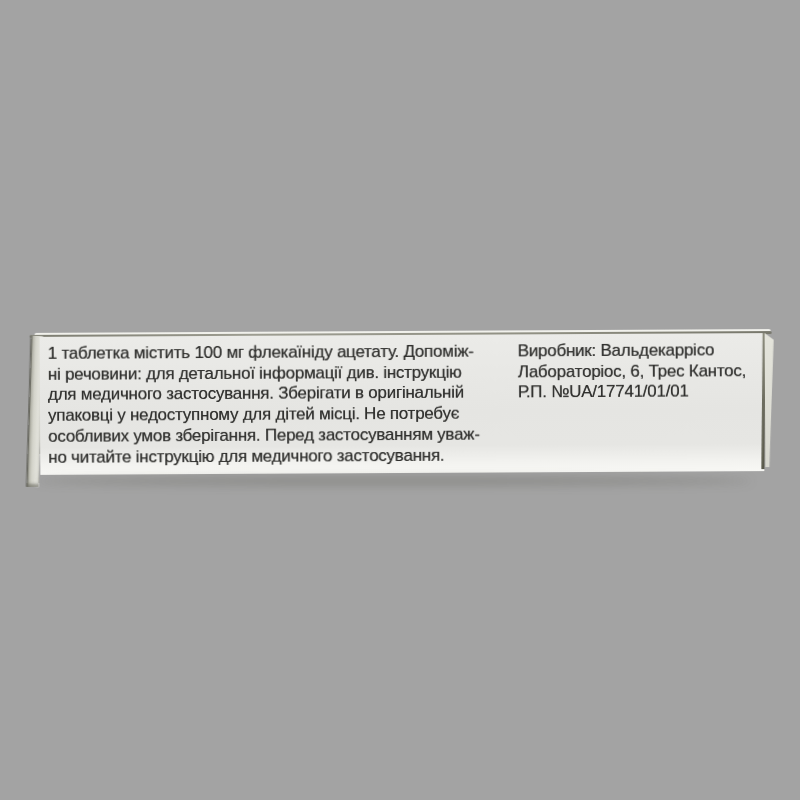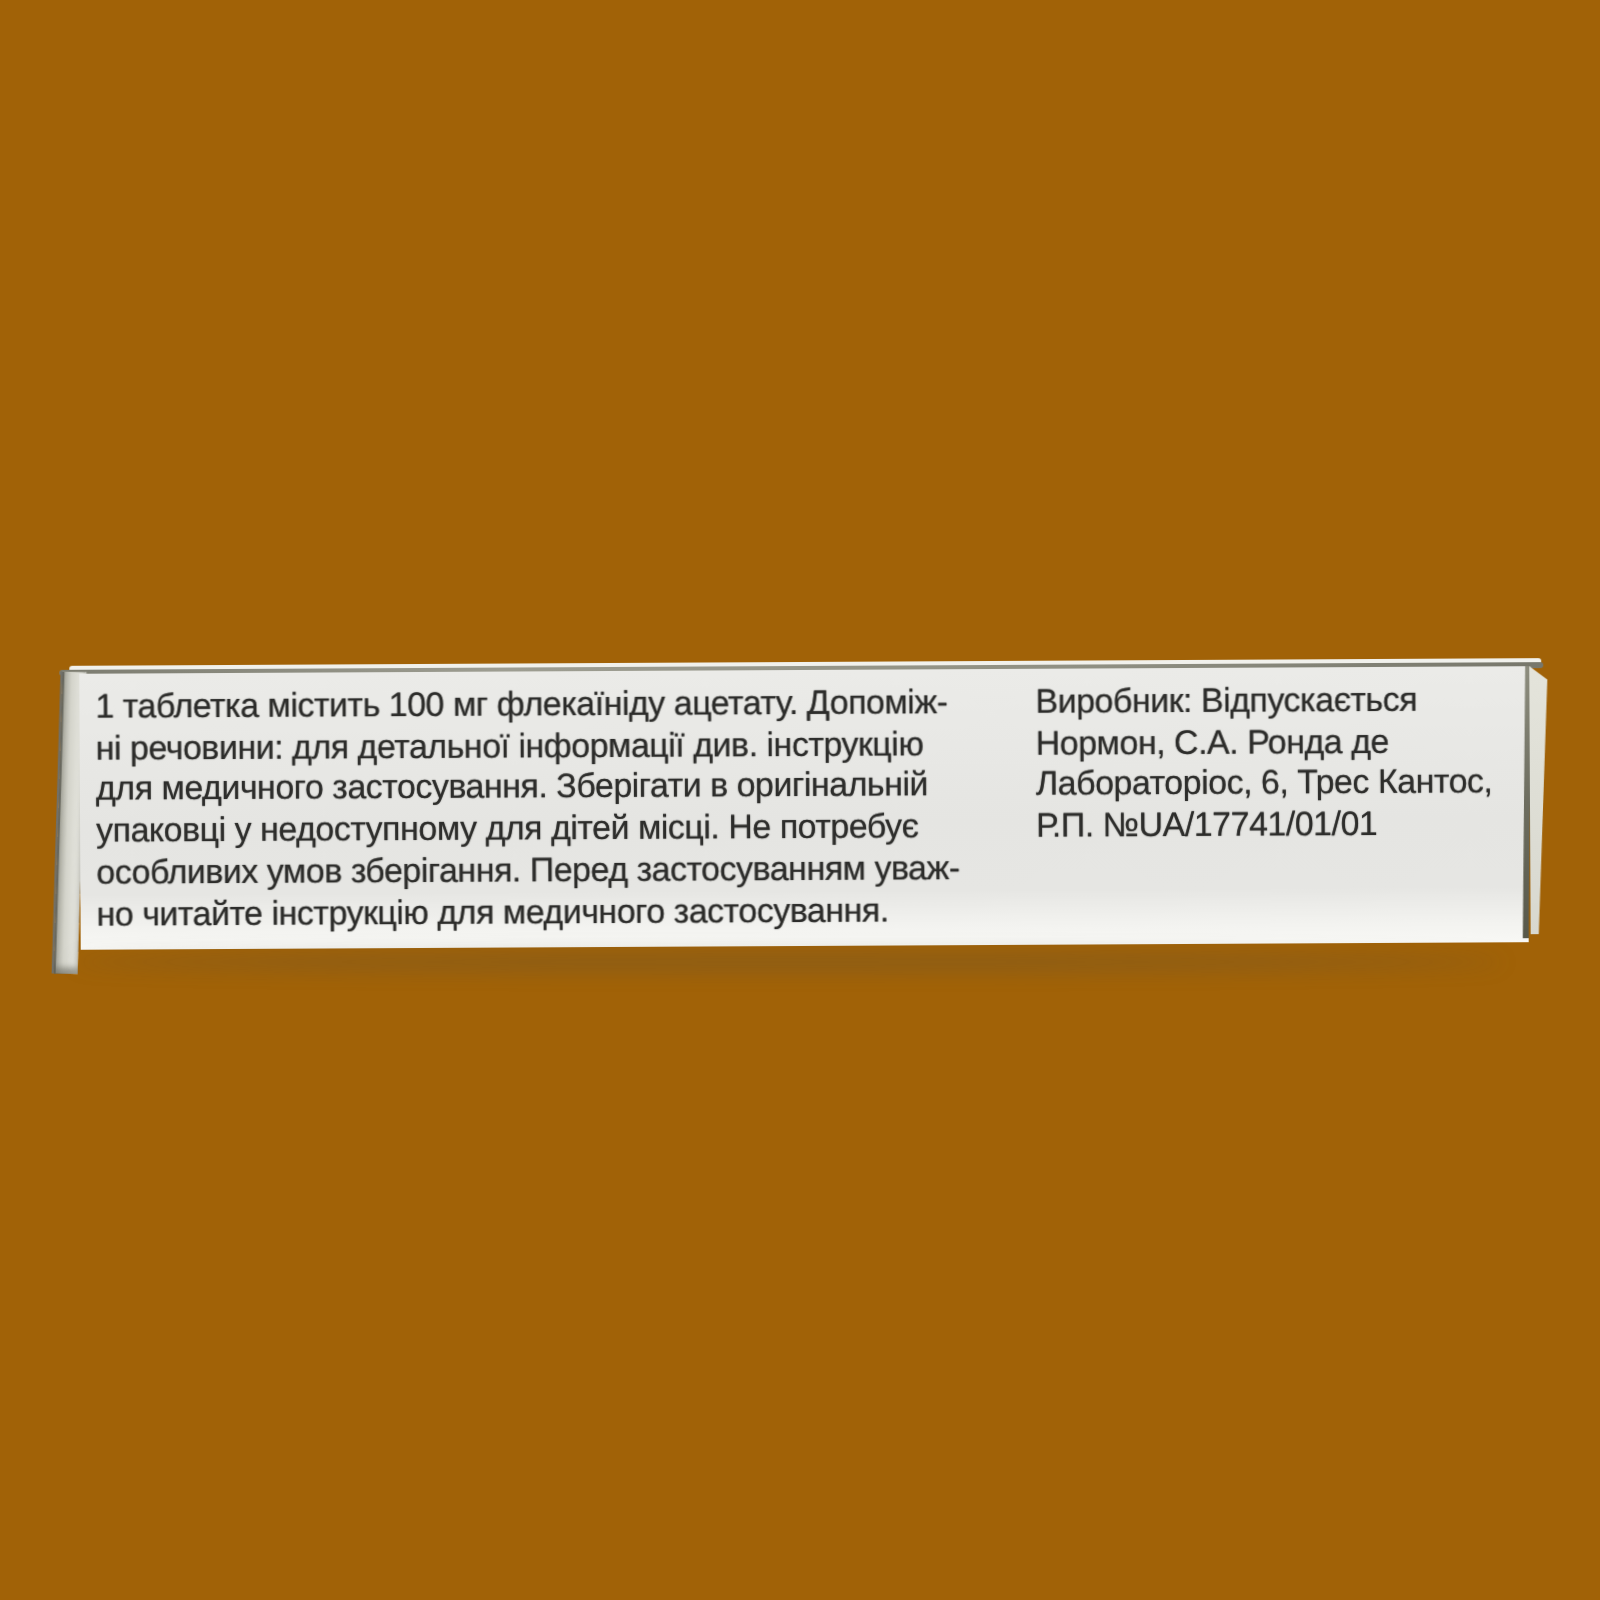--- a/index.html
+++ b/index.html
@@ -5,21 +5,21 @@
   html, body {
     margin: 0;
     padding: 0;
     background: #ffffff;
     font-family: "Liberation Sans", "DejaVu Sans", sans-serif;
   }
   .scene {
     position: relative;
     width: 800px;
     height: 800px;
-    background: #a16207;
+    background: #a3a3a3;
     overflow: hidden;
   }
   
   .carton {
     position: absolute;
     left: 27px;
     top: 331px;
     width: 747px;
     height: 146px;
     transform: rotate(-0.3deg);
@@ -106,22 +106,21 @@
       <div class="col col-left">
         <span class="text-line">1 таблетка містить 100 мг флекаїніду ацетату. Допоміж-</span>
         <span class="text-line">ні речовини: для детальної інформації див. інструкцію</span>
         <span class="text-line">для медичного застосування. Зберігати в оригінальній</span>
         <span class="text-line">упаковці у недоступному для дітей місці. Не потребує</span>
         <span class="text-line">особливих умов зберігання. Перед застосуванням уваж-</span>
         <span class="text-line">но читайте інструкцію для медичного застосування.</span>
       </div>
 
       <div class="col col-right">
-        <span class="text-line">Виробник: Відпускається</span>
-        <span class="text-line">Нормон, С.А. Ронда де</span>
+        <span class="text-line">Виробник: Вальдекаррісо</span>
         <span class="text-line">Лабораторіос, 6, Трес Кантос,</span>
         <span class="text-line">Р.П. №UA/17741/01/01</span>
       </div>
     </div>
 
     <div class="crease-right"></div>
     <div class="end-sliver"></div>
   </div>
 
   <div class="ground-shadow"></div>

